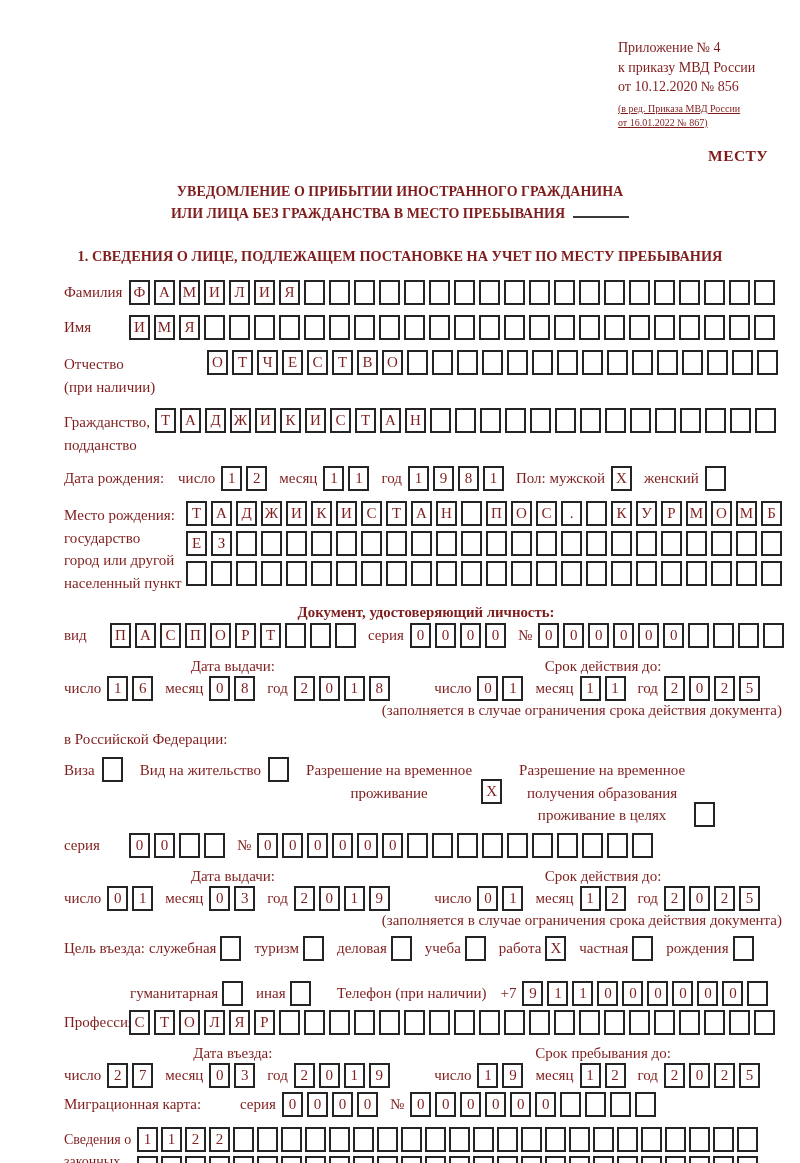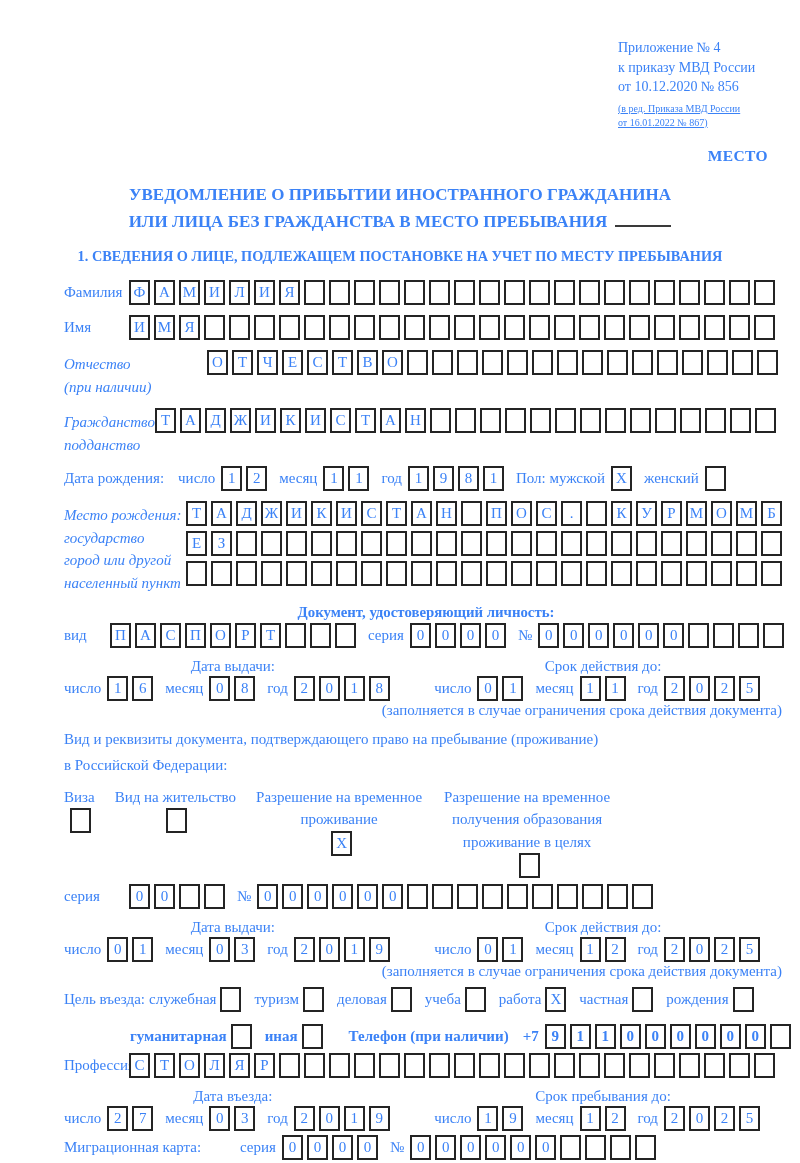--- a/index.html
+++ b/index.html
@@ -1,37 +1,37 @@
 <!DOCTYPE html>
 <html><head>
 <meta charset="utf-8">
 <style>
   * { box-sizing: border-box; margin: 0; padding: 0; }
   html,body { background:#ffffff; }
   .page {
     position: relative;
     width: 800px; height: 1163px;
     background: #ffffff;
-    color: #3b82f6;
+    color: #7f1d1d;
     font-family: "Liberation Serif", "DejaVu Serif", serif;
     font-size: 15px;
     overflow: hidden;
   }
   .ref { position:absolute; top:38px; left:618px; font-size:14px; line-height:1.4; }
   .ref .sub { font-size:10px;text-decoration:underline; }
   .ref .sub.first { margin-top:5px; }
   .forma { position:absolute; top:147px; left:0; right:32px; text-align:right; font-weight:bold; font-size:15.5px; letter-spacing:0.4px; }
-  .title { position:absolute; top:181px; left:0; width:100%; text-align:center; font-weight:bold; font-size:17px; line-height:1.6; }
+  .title { position:absolute; top:181px; left:0; width:100%; text-align:center; font-weight:bold; font-size:14px; line-height:1.6; }
   .uline { display:inline-block; width:56px; height:13px; border-bottom:2.4px solid #3a3a3a; margin-left:8px; }
   .sec1 { position:absolute; top:248px; left:0; width:100%; text-align:center; font-weight:bold; font-size:14.3px; }
   .body { position:absolute; top:280px; left:64px; width:724px; }
 
   .row { display:flex; align-items:flex-start; margin-bottom:10px; }
   .lbl { flex:none; padding-top:4px; }
-  .lblk { flex:none; line-height:1.5; padding-top:3px;font-style:italic; }
+  .lblk { flex:none; line-height:1.5; padding-top:3px; }
   .cells { display:flex; flex:none; }
   .cell {
     width:21px; height:25px; flex:none;
     border:2px solid #242424; margin-right:4px;
     display:flex; align-items:center; justify-content:center;
     font-size:15px; background:#fff;
   }
   .lw-a { width:65px; }
   .lw-pat { width:143px; }
   .lw-cit { width:91px; }
@@ -46,21 +46,21 @@
 
   .row-dates { display:flex; justify-content:space-between; padding-right:16px; margin:4px 0 1px; }
   .dg-t { text-align:center; margin-bottom:1px; }
   .dg-r { display:flex; align-items:flex-start; }
   .dg-r .dl { padding-top:4px; margin-right:6px; flex:none; }
   .dg-r .cells { margin-right:8px; }
   .note { text-align:right; font-size:15px; margin:0 6px 7px 0; }
 
   .intro { line-height:1.75; }
   .optrow { display:flex; align-items:flex-start; margin:4px 0 6px; }
-  .opt { display:flex; align-items:center; margin-right:13px;flex-direction:column; }
+  .opt { display:flex; align-items:flex-end; margin-right:13px; }
   .opt:last-child { margin-right:0; }
   .opt .ol { text-align:center; line-height:1.5; padding-top:3px; margin-right:9px; }
   .opt .ol.single { margin-right:7px; }
 
   .prow { display:flex; align-items:flex-start; }
   .pl { padding-top:4px; margin:0 4px 0 9px; flex:none; }
   .pl.first { margin-left:0; }
   .indent { margin-left:66px; }
   .phone-prefix { padding-top:4px; margin:0 6px 0 10px; }
 
@@ -75,21 +75,21 @@
 <div class="page">
 
   <div class="ref">
     <div>Приложение № 4</div>
     <div>к приказу МВД России</div>
     <div>от 10.12.2020 № 856</div>
     <div class="sub first">(в ред. Приказа МВД России</div>
     <div class="sub">от 16.01.2022 № 867)</div>
   </div>
 
-  <div class="forma">МЕСТО</div>
+  <div class="forma">МЕСТУ</div>
 
   <div class="title">
     <div>УВЕДОМЛЕНИЕ О ПРИБЫТИИ ИНОСТРАННОГО ГРАЖДАНИНА</div>
     <div><span>ИЛИ ЛИЦА БЕЗ ГРАЖДАНСТВА В МЕСТО ПРЕБЫВАНИЯ</span><span class="uline"></span></div>
   </div>
 
   <div class="sec1">1. СВЕДЕНИЯ О ЛИЦЕ, ПОДЛЕЖАЩЕМ ПОСТАНОВКЕ НА УЧЕТ ПО МЕСТУ ПРЕБЫВАНИЯ</div>
 
   <div class="body">
 
@@ -420,21 +420,20 @@
               <span class="cell">2</span>
               <span class="cell">0</span>
               <span class="cell">2</span>
               <span class="cell">5</span>
             </span>
         </div>
       </div>
     </div>
     <div class="note">(заполняется в случае ограничения срока действия документа)</div>
 
-    <div class="intro">Вид и реквизиты документа, подтверждающего право на пребывание (проживание)</div>
     <div class="intro">в Российской Федерации:</div>
 
     <div class="optrow">
       <span class="opt">
         <span class="ol single">
             <div>Виза</div>
           </span>
         <span class="cells">
             <span class="cell"></span>
           </span>
@@ -570,21 +569,21 @@
       <span class="pl">частная</span>
       <span class="cells">
           <span class="cell"></span>
         </span>
       <span class="pl">рождения</span>
       <span class="cells">
           <span class="cell"></span>
         </span>
     </div>
 
-    <div class="prow indent" style="margin-top:12px;font-weight:bold;">
+    <div class="prow indent" style="margin-top:20px;">
       <span class="pl first">гуманитарная</span>
       <span class="cells">
           <span class="cell"></span>
         </span>
       <span class="pl">иная</span>
       <span class="cells">
           <span class="cell"></span>
         </span>
       <span class="pl" style="margin-left:22px;">Телефон (при наличии)</span>
       <span class="phone-prefix">+7</span>

